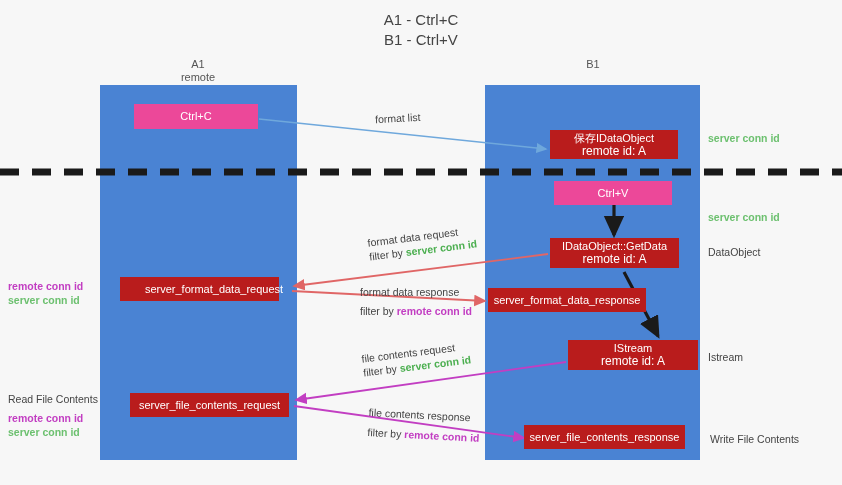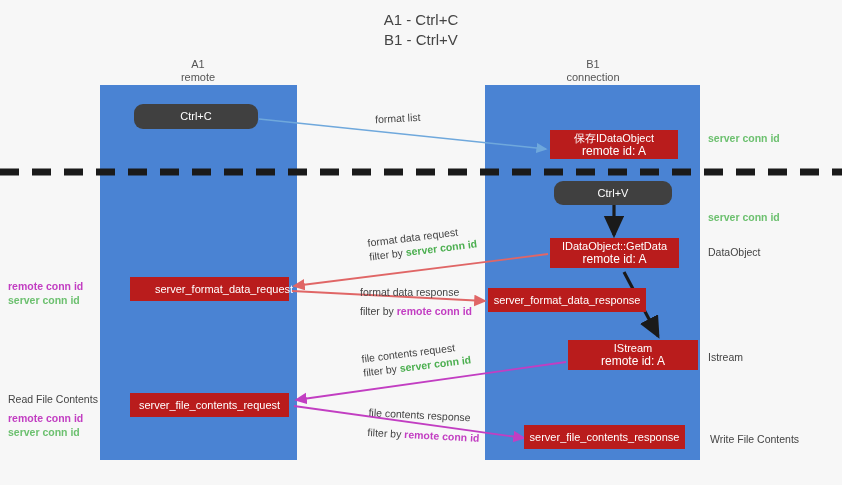--- a/index.html
+++ b/index.html
@@ -31,21 +31,21 @@
   .lane-a { left: 100px; top: 85px; width: 197px; height: 375px; }
   .lane-b { left: 485px; top: 85px; width: 215px; height: 375px; }
 
   .box {
     position: absolute; box-sizing: border-box;
     color: #ffffff; text-align: center;
     font-size: 11px; line-height: 13px;
     display: flex; flex-direction: column;
     align-items: center; justify-content: center;
   }
-  .box.green { background: #404040; border-radius: 9px; }
+  .box.green { background: #ec4899; }
   .box.orange { background: #b91c1c; }
   .box .sub { display: block; font-size: 12px; }
 
   .edge-label {
     position: absolute; color: #444; font-size: 10.5px; line-height: 14px;
     white-space: nowrap;
   }
   .edge-label .green-t { color: #4caf50; font-weight: bold; }
   .edge-label .mag-t { color: #c23ec2; font-weight: bold; }
 
@@ -71,21 +71,20 @@
     <div>A1 - Ctrl+C</div>
     <div>B1 - Ctrl+V</div>
   </div>
 
   <div class="col-head" style="left:98px; top:58px;">
     <span>A1</span>
     <span class="l2">remote</span>
   </div>
   <div class="col-head" style="left:493px; top:58px;">
     <span>B1</span>
-    <span class="l2">connection</span>
   </div>
 
   <div class="lane lane-a"></div>
   <div class="lane lane-b"></div>
 
   <svg class="overlay">
     <defs>
       <marker id="ar-blue" markerWidth="7" markerHeight="7" refX="6" refY="3.2" orient="auto">
         <path d="M0,0 L7,3.2 L0,6.4 z" fill="#6fa8dc"></path>
       </marker>
@@ -126,21 +125,21 @@
   <div class="box orange" style="left:550px; top:238px; width:129px; height:30px;">
     <span>IDataObject::GetData</span>
     <span class="sub">remote id: A</span>
   </div>
 
   <div class="box orange" style="left:568px; top:340px; width:130px; height:30px;">
     <span>IStream</span>
     <span class="sub">remote id: A</span>
   </div>
 
-  <div class="box orange" style="left:130px; top:277px; width:159px; height:24px;padding-left:29px;">
+  <div class="box orange" style="left:120px; top:277px; width:159px; height:24px;padding-left:29px;">
     <span>server_format_data_request</span>
   </div>
 
   <div class="box orange" style="left:488px; top:288px; width:158px; height:24px;">
     <span>server_format_data_response</span>
   </div>
 
   <div class="box orange" style="left:130px; top:393px; width:159px; height:24px;justify-content:center;">
     <span>server_file_contents_request</span>
   </div>

